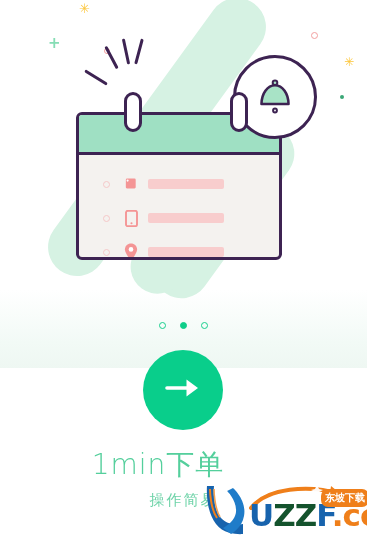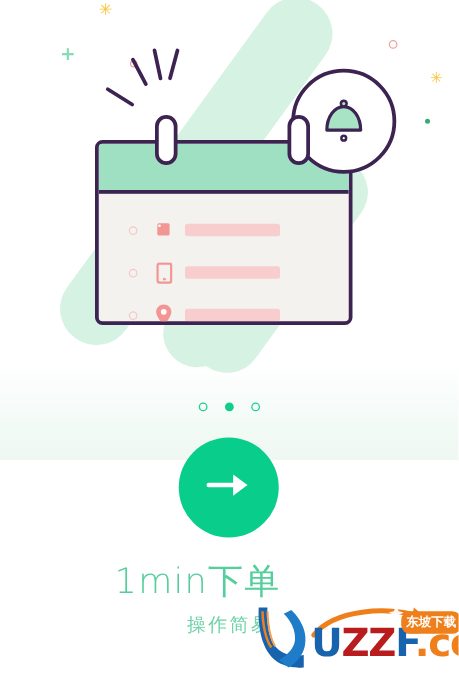--- a/index.html
+++ b/index.html
@@ -200,21 +200,21 @@
   }
   .wm-swoosh { position:absolute; left:0; top:2px; }
   .wm-text {
     position:absolute; left:46px; top:22px;
     font-size:31px; font-weight:bold;
     letter-spacing:-1px;
     font-family:"DejaVu Sans", sans-serif;
     line-height:1;
   }
   .wm-u { color:#1763ad; }
-  .wm-z { color:#b91c1c; }
+  .wm-z { color:#14532d; }
   .wm-f { color:#1763ad; }
   .wm-com { color:#ef7f1a; }
   .wm-badge {
     position:absolute; left:118px; top:11px;
     background:#ef7f1a;
     color:#ffffff;
     font-size:10px;
     font-weight:bold;
     padding:2px 4px;
     border-radius:7px;

